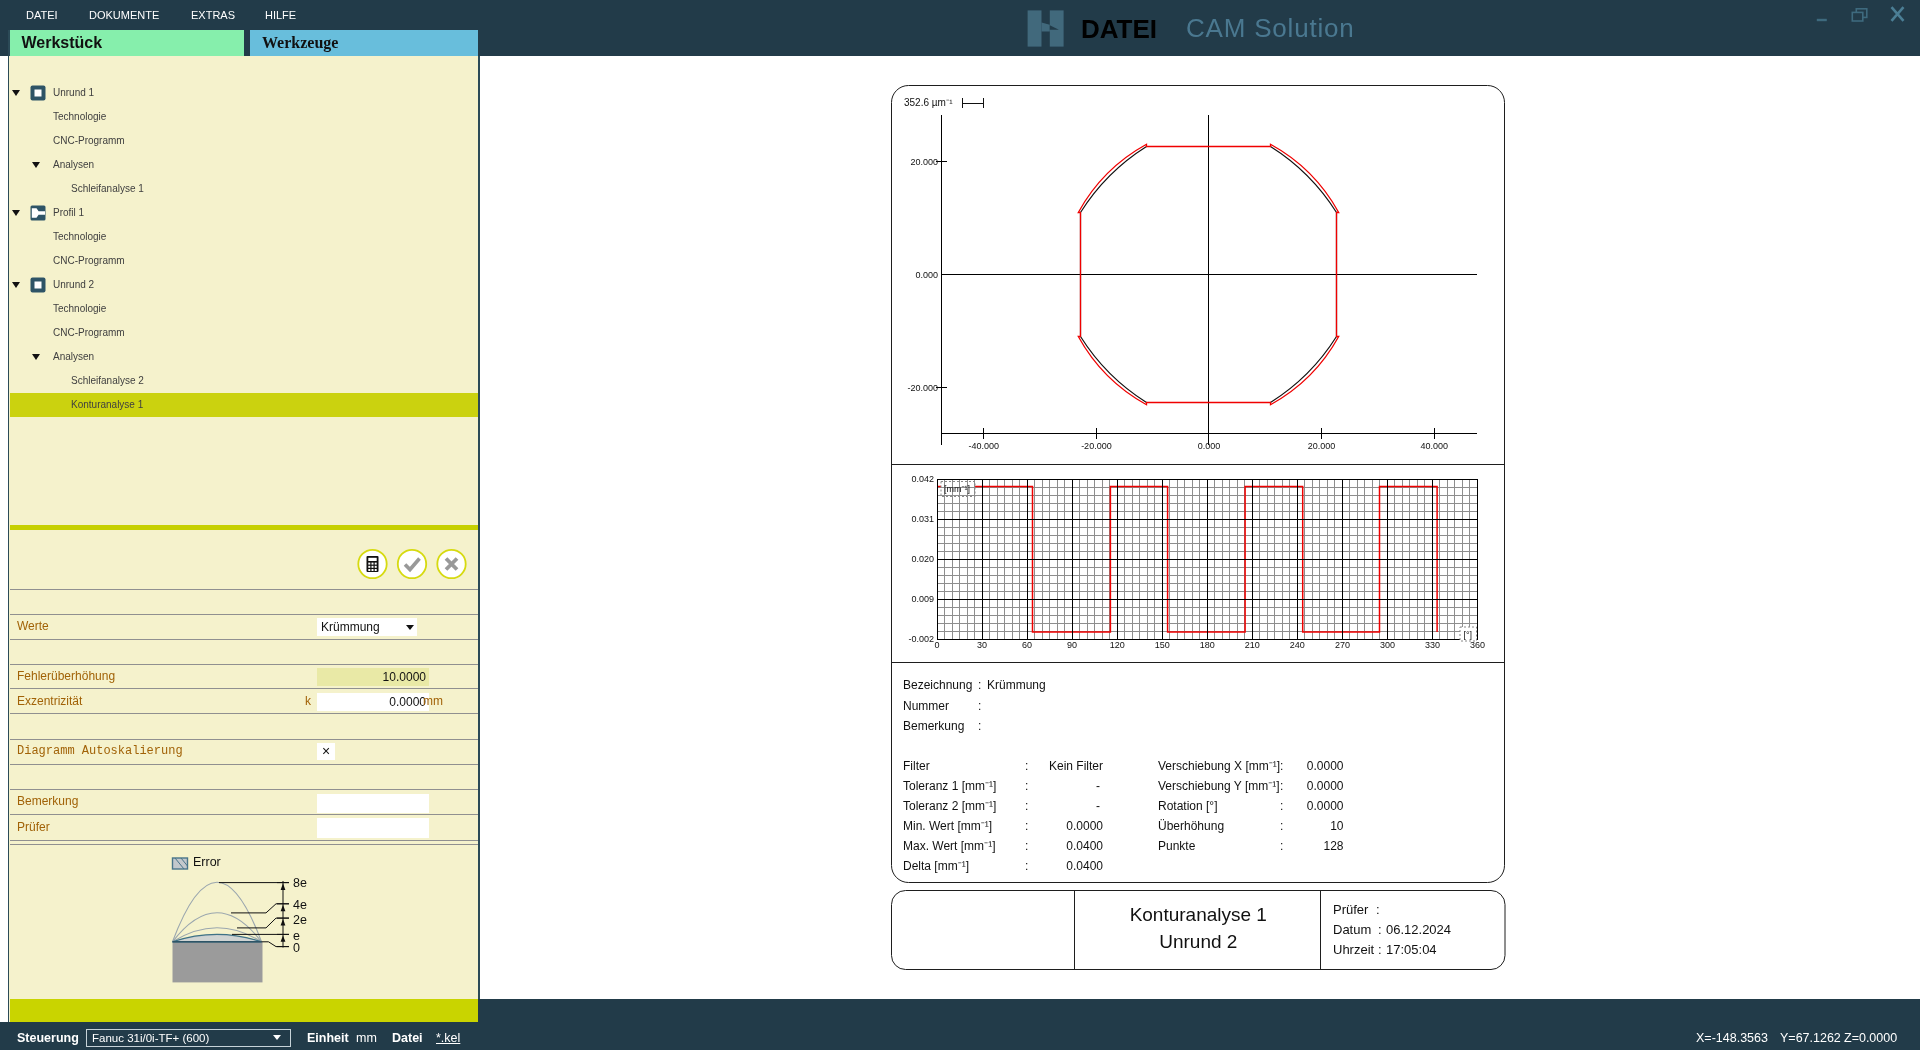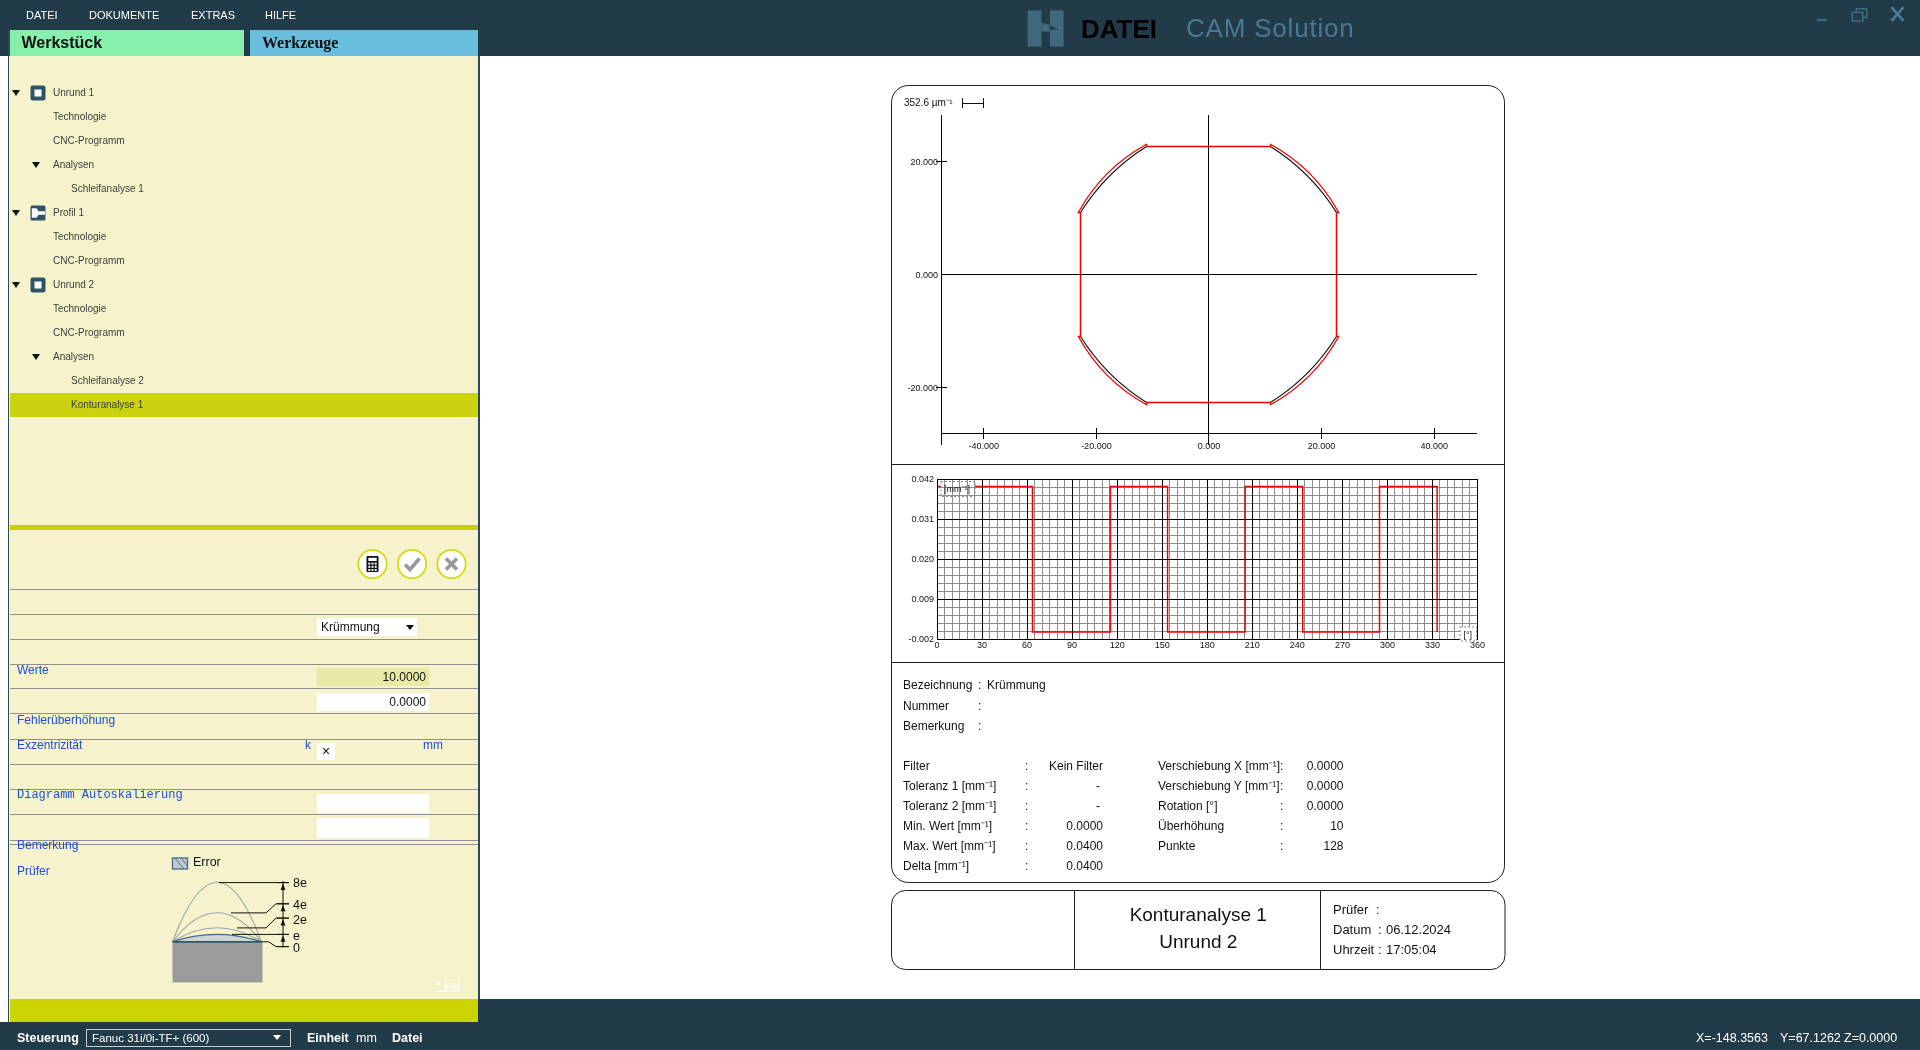--- a/index.html
+++ b/index.html
@@ -9,21 +9,21 @@
   #topbar{left:0;top:0;width:1920px;height:56px;background:#223b49;}
   .menu{top:7px;height:16px;line-height:16px;color:#fff;font-size:11px;}
   #panel{left:9px;top:56px;width:469px;height:966px;background:#f5f2cc;}
   .tab{top:30px;height:26px;line-height:26px;font-size:16px;font-weight:bold;color:#111;}
   #tab1{left:9.5px;width:222px;background:#86efac;padding-left:12px;}
   #tab2{left:250px;width:216px;background:#68bedc;padding-left:12px;font-family:Liberation Serif, serif;}
   .ti{position:absolute;height:24px;line-height:24px;font-size:10px;color:#404040;}
   .hl{left:9.5px;width:468.5px;background:#cbd20f;}
   .arrow{position:absolute;width:0;height:0;border-left:4.5px solid transparent;border-right:4.5px solid transparent;border-top:6px solid #111;}
   .sep{position:absolute;left:9.5px;width:468.5px;height:1px;background:#909090;}
-  .flbl{position:absolute;left:17px;height:24px;line-height:24px;font-size:12px;color:#1d4ed8;margin-top:44px;}
+  .flbl{position:absolute;left:17px;height:24px;line-height:24px;font-size:12px;color:#a16207;}
   .fbox{position:absolute;left:317px;width:112px;background:#fff;font-size:12px;color:#111;}
   #statusbar{left:478px;top:999px;width:1442px;height:51px;background:#223b49;}
   #statusbar2{left:0;top:1022px;width:478px;height:28px;background:#223b49;}
   .st{position:absolute;color:#fff;font-size:12.5px;height:16px;line-height:16px;}
   .stb{font-weight:bold;}
 </style>
 </head>
 <body>
 
 <div class="abs" id="white"></div>
@@ -188,21 +188,21 @@
 <div class="abs" style="left:9.5px;top:999px;width:468.5px;height:23px;background:#c9d400;"></div>
 
 <div class="abs" id="statusbar"></div>
 <div class="abs" id="statusbar2"></div>
 <div class="abs st stb" style="left:17px;top:1030px;">Steuerung</div>
 <div class="abs" style="left:86px;top:1029px;width:198px;height:16px;border:1px solid #c6d2d8;color:#fff;font-size:11.5px;line-height:16px;padding-left:5px;">Fanuc 31i/0i-TF+ (600)</div>
 <div class="arrow" style="left:273px;top:1035px;border-left-width:4px;border-right-width:4px;border-top-width:5px;border-top-color:#fff;"></div>
 <div class="abs st stb" style="left:307px;top:1030px;">Einheit</div>
 <div class="abs st" style="left:356px;top:1030px;">mm</div>
 <div class="abs st stb" style="left:392px;top:1030px;">Datei</div>
-<div class="abs st" style="left:436px;top:978px;text-decoration:underline;">*.kel</div>
+<div class="abs st" style="left:436px;top:1030px;text-decoration:underline;">*.kel</div>
 <div class="abs st" style="left:1696px;top:1030px;">X=-148.3563</div>
 <div class="abs st" style="left:1780px;top:1030px;">Y=67.1262</div>
 <div class="abs st" style="left:1844px;top:1030px;">Z=0.0000</div>
 
 <svg class="abs" style="left:880px;top:80px;" width="640" height="900" viewBox="880 80 640 900" font-family="Liberation Sans, sans-serif">
 
   <rect x="891.5" y="85.5" width="613" height="797" rx="17" fill="#fff" stroke="#1e1e1e" stroke-width="1"></rect>
   <line x1="891" y1="464.5" x2="1505" y2="464.5" stroke="#1e1e1e" stroke-width="1" shape-rendering="crispEdges"></line>
   <line x1="891" y1="662.5" x2="1505" y2="662.5" stroke="#1e1e1e" stroke-width="1" shape-rendering="crispEdges"></line>
 

